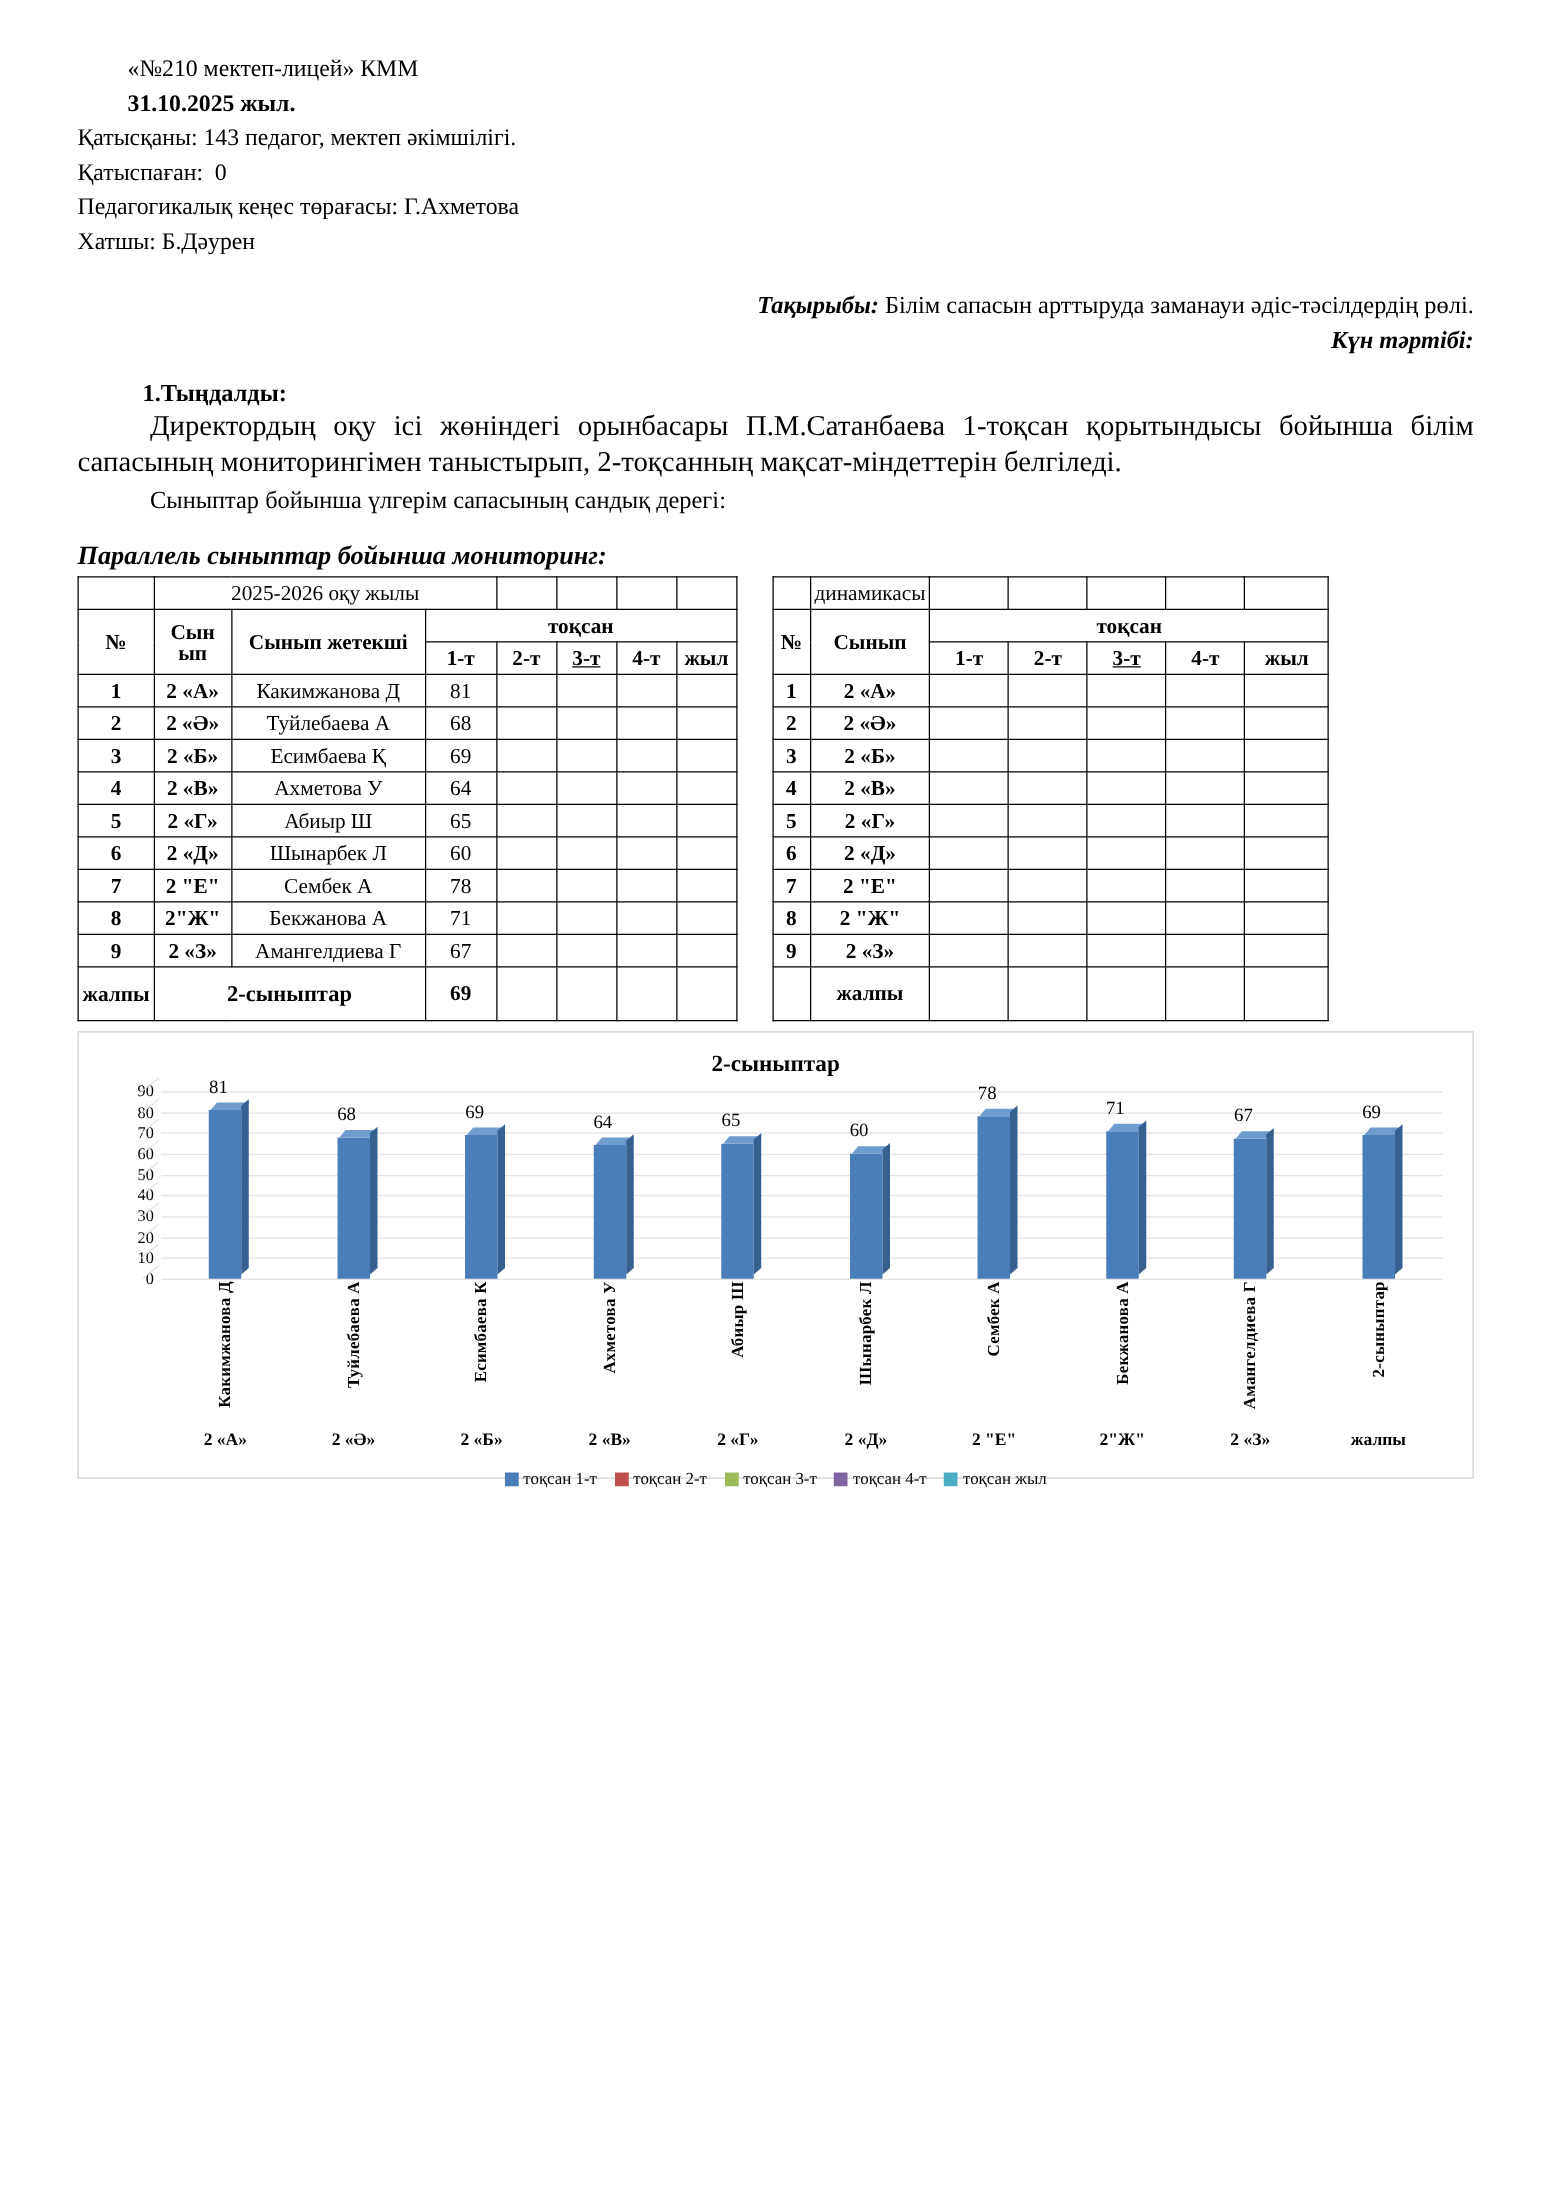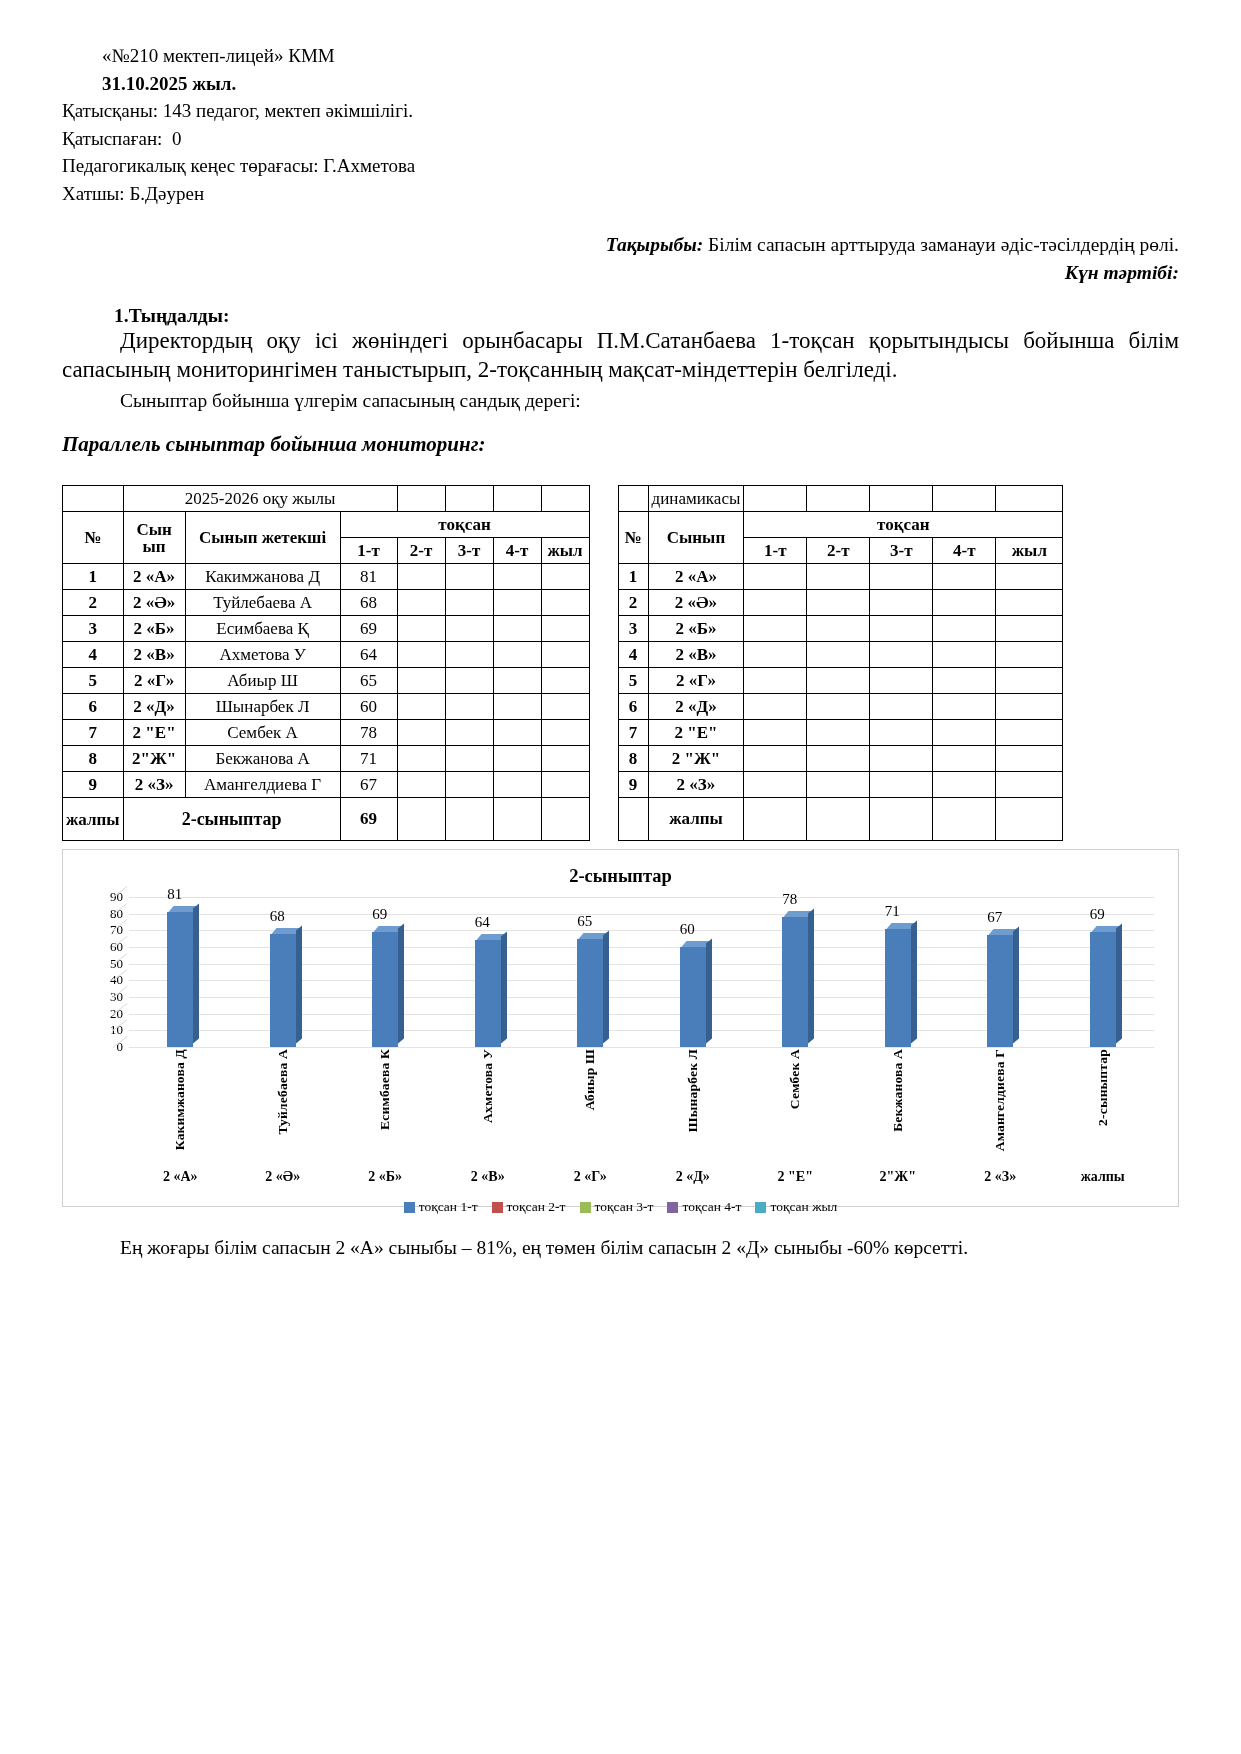--- a/index.html
+++ b/index.html
@@ -48,36 +48,36 @@
     text-align:justify;
     text-justify:inter-word;
     text-indent:58px;
     margin-top:0;
   }
   .sub-bold{font-size:19.5px;font-weight:normal;padding-left:58px;margin-top:6px;}
   .mon-head{font-size:21px;font-weight:bold;font-style:italic;margin:20px 0 4px 0;}
 
   
   .tables-wrap{display:flex;gap:0;align-items:flex-start;}
-  table.grid{border-collapse:collapse;table-layout:fixed;margin-top:24px;}
+  table.grid{border-collapse:collapse;table-layout:fixed;}
   table.grid td{
     border:1px solid #000;
     font-size:17px;
     height:25px;
     padding:0 3px;
     text-align:center;
     vertical-align:middle;
     background:#fff;
     overflow:hidden;
   }
   td.nb{border:1px solid #d8d8d8;}
   .hdr{font-weight:bold;}
   .c1t{background:#5b8fc2;}
   .c2t{background:#efb3b0;}
-  .c3t{background:#d9e4bc;}
+  .c3t{background:#d9e4bc;text-decoration:underline;}
   .c4t{background:#ccc0dd;}
   .cyr{background:#b6dde8;}
   .yellow{background:#ffff00;font-weight:bold;}
   .leftname{text-align:left;padding-left:5px;}
   .topband td{border:1px solid #d8d8d8;height:22px;font-size:17px;}
 
   
   .chart-box{
     border:1px solid #cfcfcf;
     margin-top:8px;
@@ -707,15 +707,14 @@
           <span class="swatch" style="background: rgb(128, 100, 162);"></span>
           <span>тоқсан 4-т</span>
         </div>
         <div class="item">
           <span class="swatch" style="background: rgb(75, 172, 198);"></span>
           <span>тоқсан жыл</span>
         </div>
       </div>
   </div>
 
-  <div class="closing">Ең жоғары білім сапасын  2 «А» сыныбы – 81%, ең төмен білім сапасын 2 «Д» сыныбы -60% көрсетті.</div>
 
 </div>
 
 </body></html>

